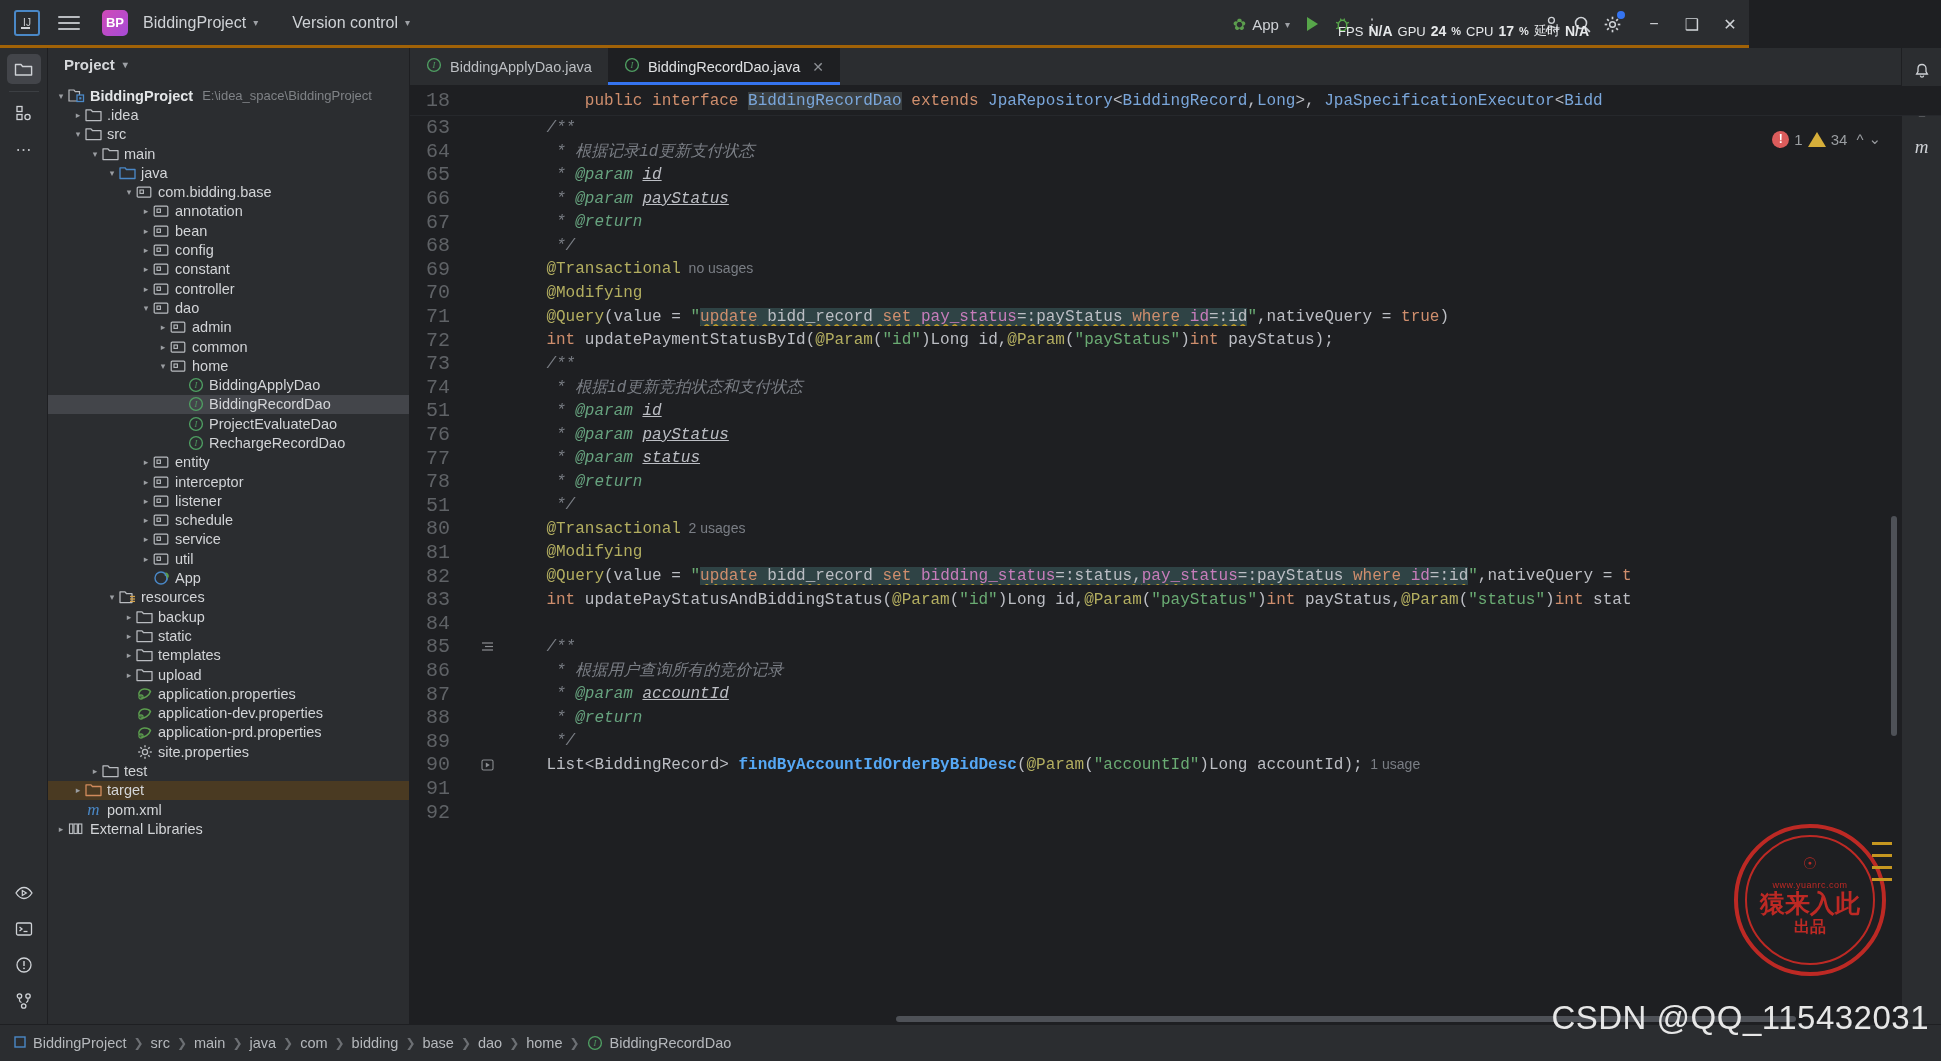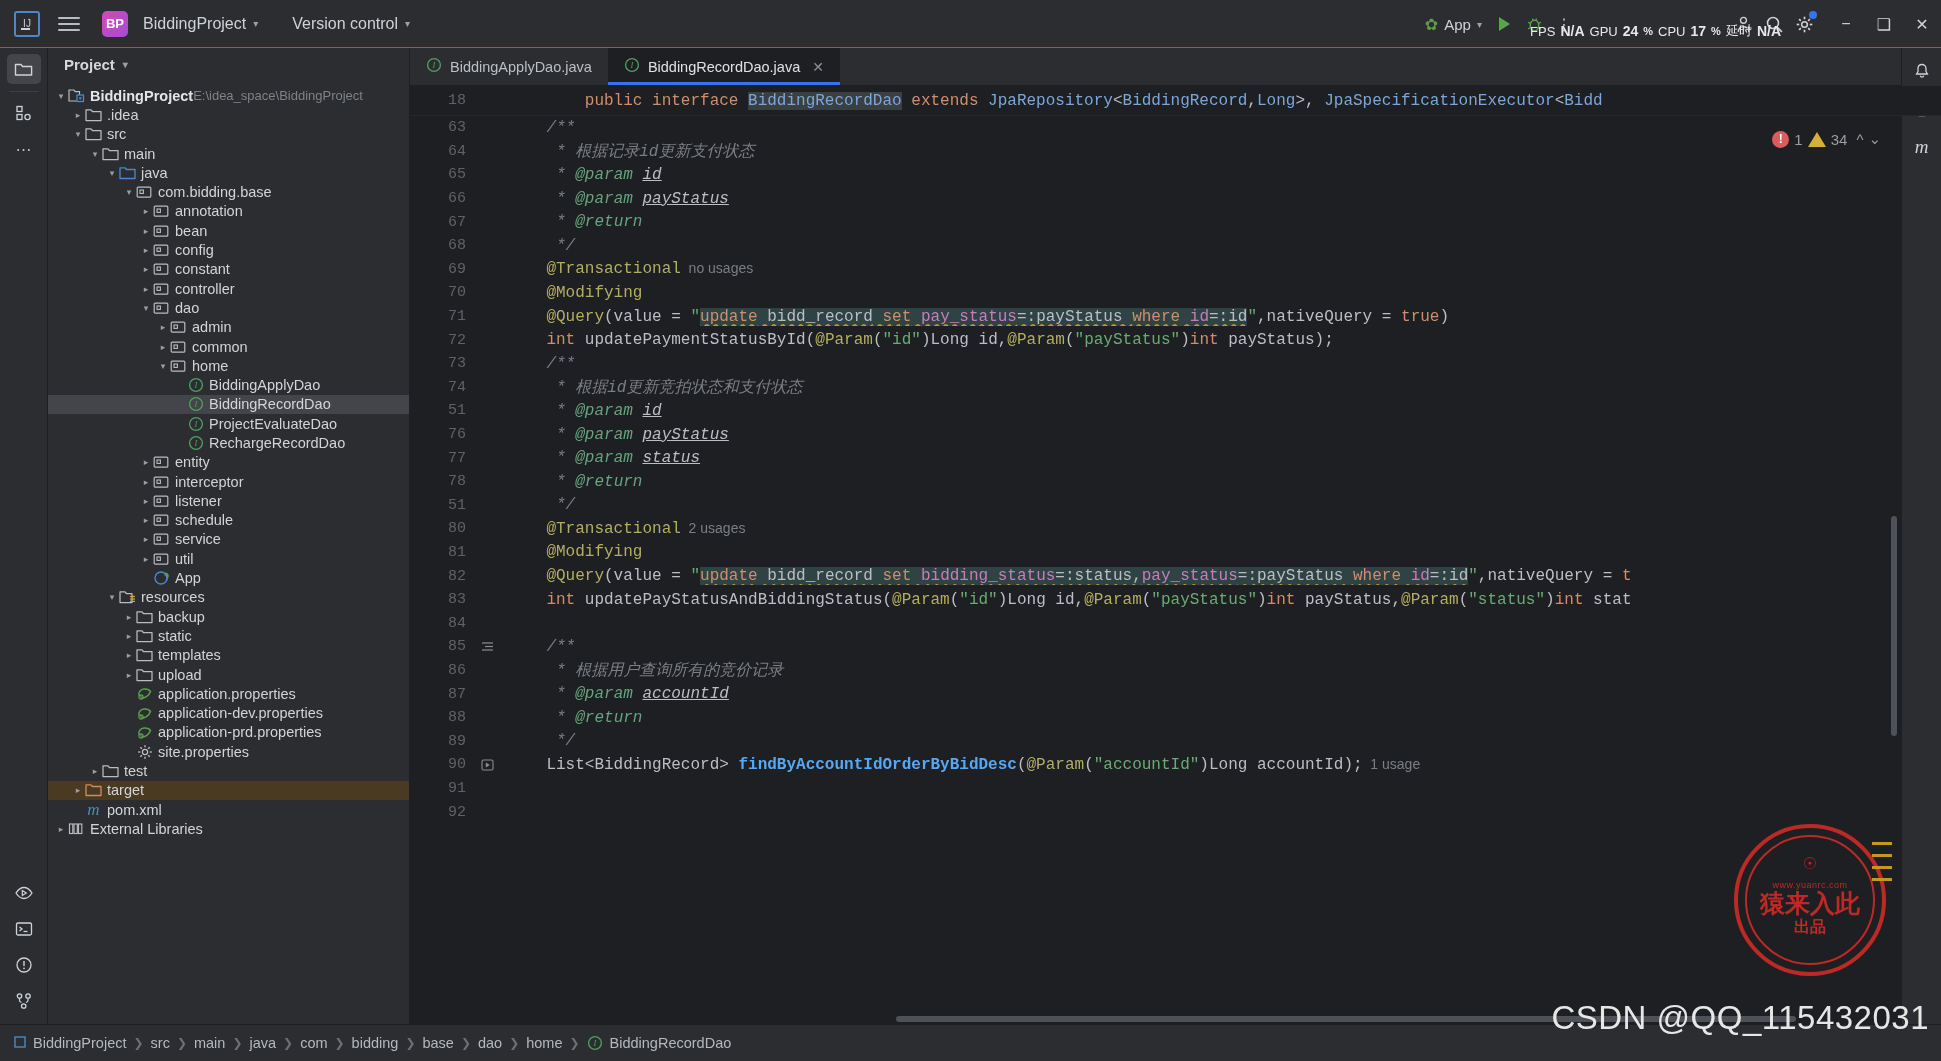--- a/index.html
+++ b/index.html
@@ -6,24 +6,24 @@
   html, body {
     width: 1941px; height: 1061px;
     background: #1e1f22;
     font-family: "Liberation Sans", sans-serif;
     overflow: hidden;
   }
   body { position: relative; }
 
   
   .titlebar {
-    position: absolute; top: 0; left: 0; width: 1941px; height: 48px;
+    position: absolute; top: 0; left: 0; width: 1749px; height: 48px;
     background: #2b2d30;
     display: flex; align-items: center;
-    border-bottom: 1px solid #a16207;
+    border-bottom: 3px solid #a16207;
   }
   .ij-logo {
     width: 26px; height: 26px; margin-left: 14px;
     border: 2px solid #4a88c7; border-radius: 3px;
     background: #2b2d30; position: relative;
     display:flex;align-items:center;justify-content:center;
     font-size: 10px; color: #cfd2d6; font-family:"Liberation Sans",sans-serif;
     line-height: 1;
   }
   .ij-logo span { display:block; }
@@ -91,21 +91,21 @@
   .tree { flex:1; overflow:hidden; padding-top:6px; font-size:14.5px; color:#d2d4d7; }
   .row { height:19.3px; display:flex; align-items:center; white-space:nowrap;
          cursor:pointer; padding-right:8px; }
   .row.sel { background:#43454a; }
   .row.sel-target { background:#4a3a22; }
   .arrow { width:14px; text-align:center; color:#9a9da1; font-size:9px; flex:0 0 14px;}
   .arrow.none { visibility:hidden; }
   .ico { width:17px; height:16px; margin-right:5px; flex:0 0 17px;
          display:flex; align-items:center; justify-content:center; }
   .lbl-b { font-weight:bold; color:#e3e5e7; }
-  .path-hint { color:#7f8286; font-size:13px; }
+  .path-hint { color:#7f8286; font-size:13px; margin-left:9px; }
 
   svg.s { display:block; }
 
   
   .editor-area {
     position:absolute; left:410px; top:48px; width:1531px; height:976px;
     background:#1e1f22;
   }
   .tabbar {
     height:38px; background:#2b2d30; display:flex; align-items:stretch;
@@ -128,21 +128,21 @@
   .sticky-line {
     position:absolute; top:0; left:0; right:0; height:30px;
     background:#1e1f22; z-index:5; display:flex; align-items:center;
     border-bottom:1px solid #26282c;
   }
 
   .cline {
     height:23.6px; display:flex; align-items:center; white-space:pre;
     font-family:"Liberation Mono", monospace; font-size:16px;
   }
-  .ln { width:56px; flex:0 0 56px; text-align:right; color:#5f6266; font-size:15px;
+  .ln { width:56px; flex:0 0 56px; text-align:center; color:#5f6266; font-size:20px;
         font-family:"Liberation Mono", monospace; padding-right:0; }
   .gut-ico { width:42px; flex:0 0 42px; display:flex; align-items:center; justify-content:center; color:#7f8286;}
   .ctext { flex:1; white-space:pre; overflow:hidden; }
 
   
   .kw   { color:#cf8e6d; }
   .cls  { color:#7aa6da; }
   .ann  { color:#b3ae60; }
   .str  { color:#6aab73; }
   .cmt  { color:#7a7e85; font-style:italic; }

